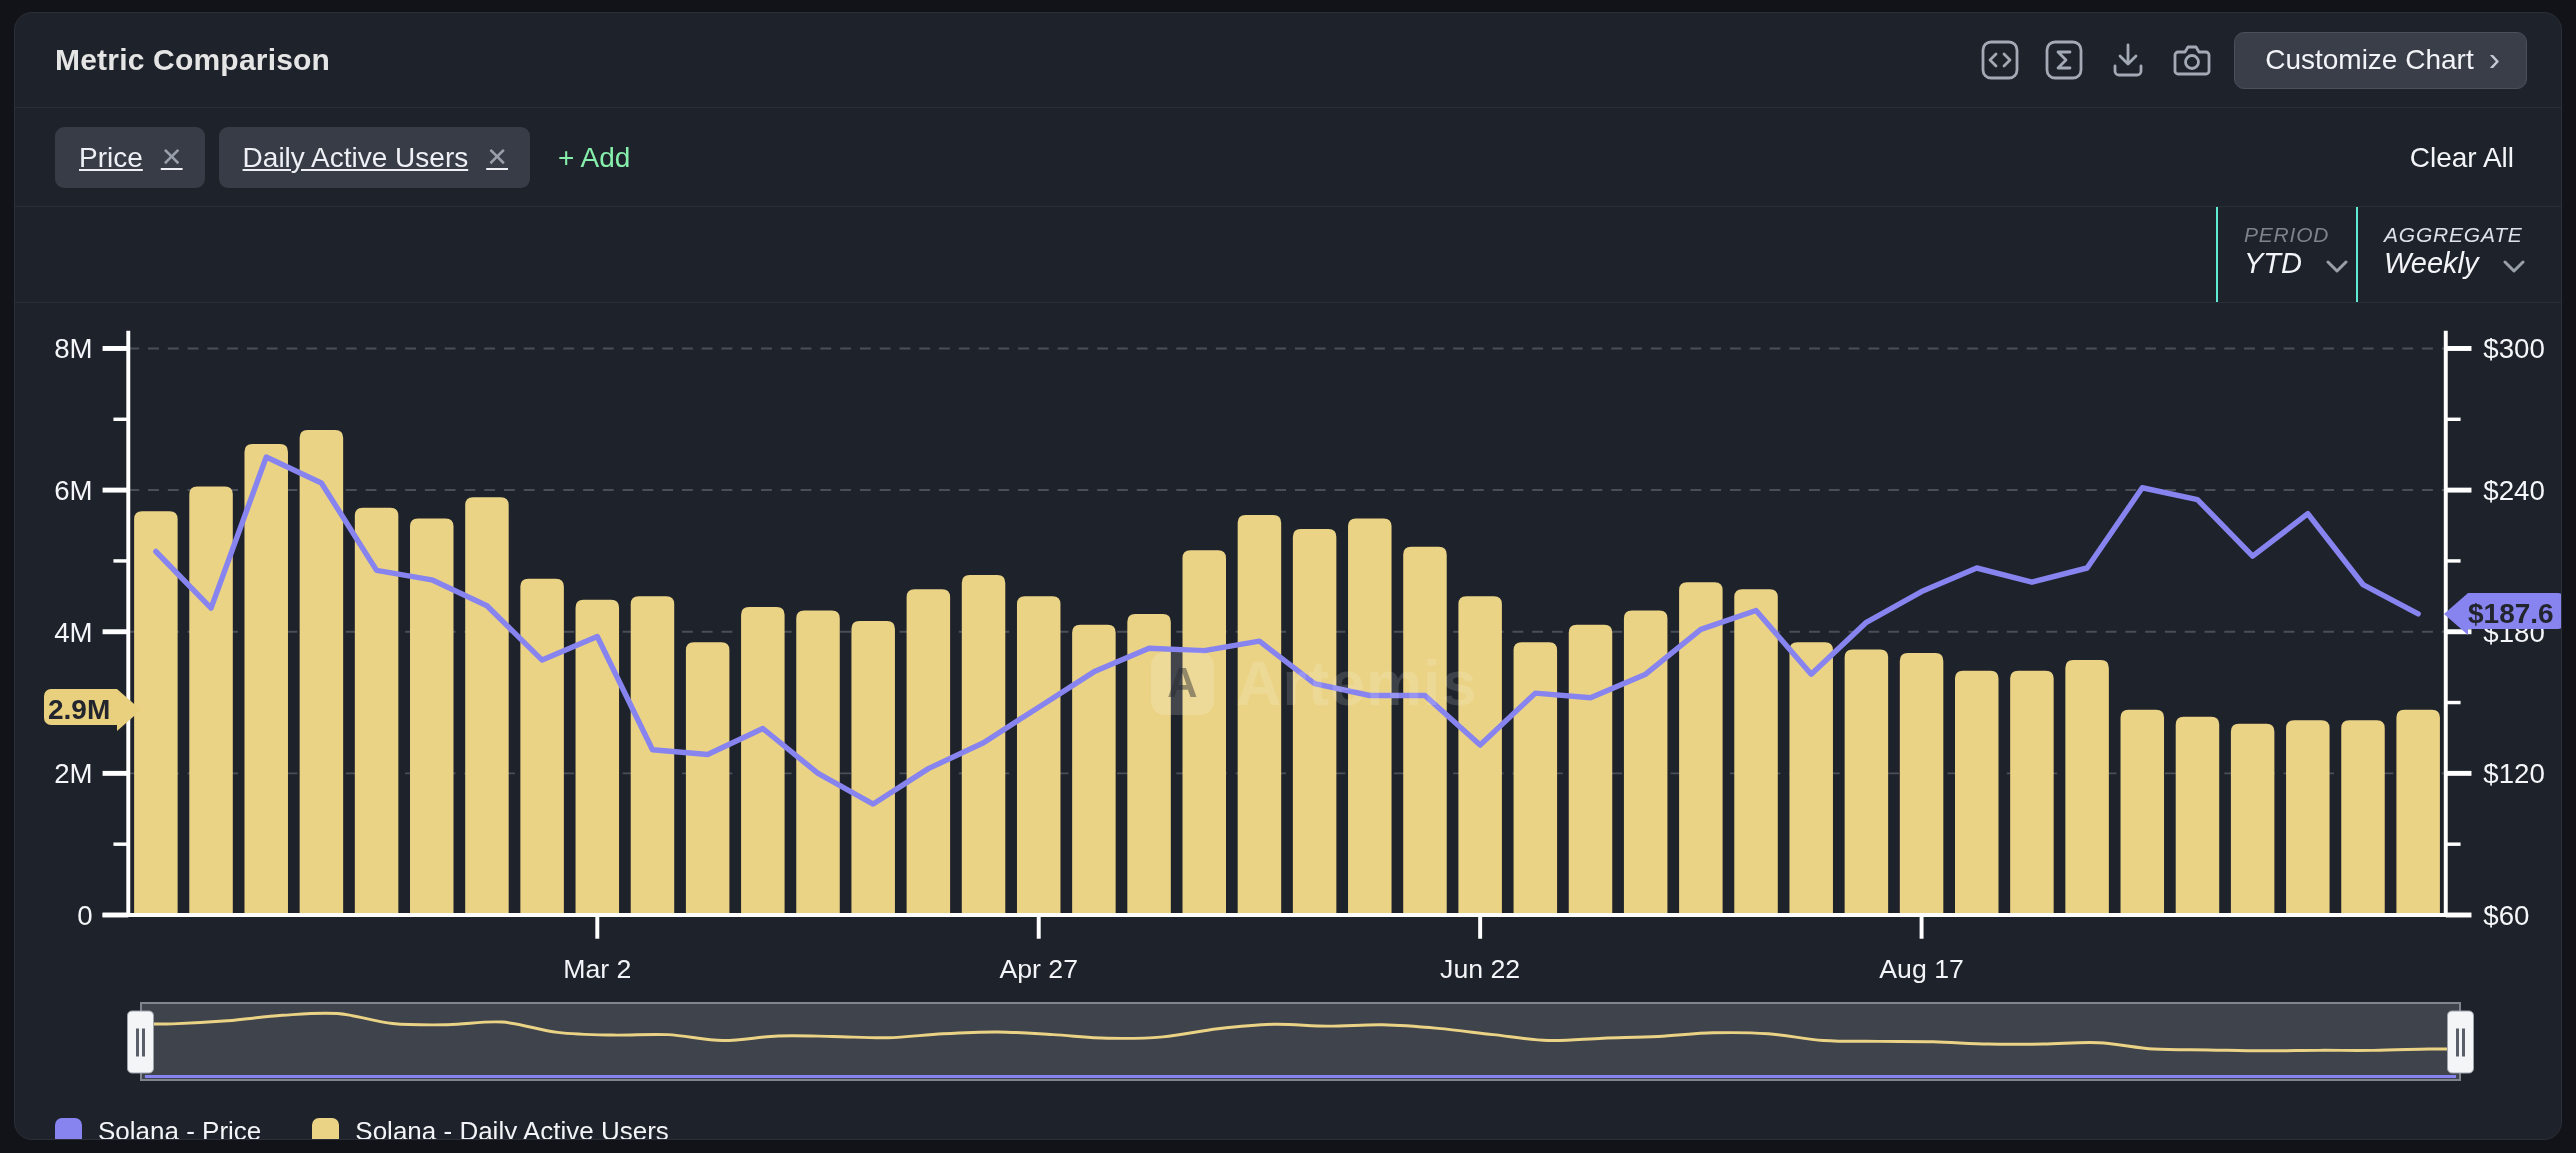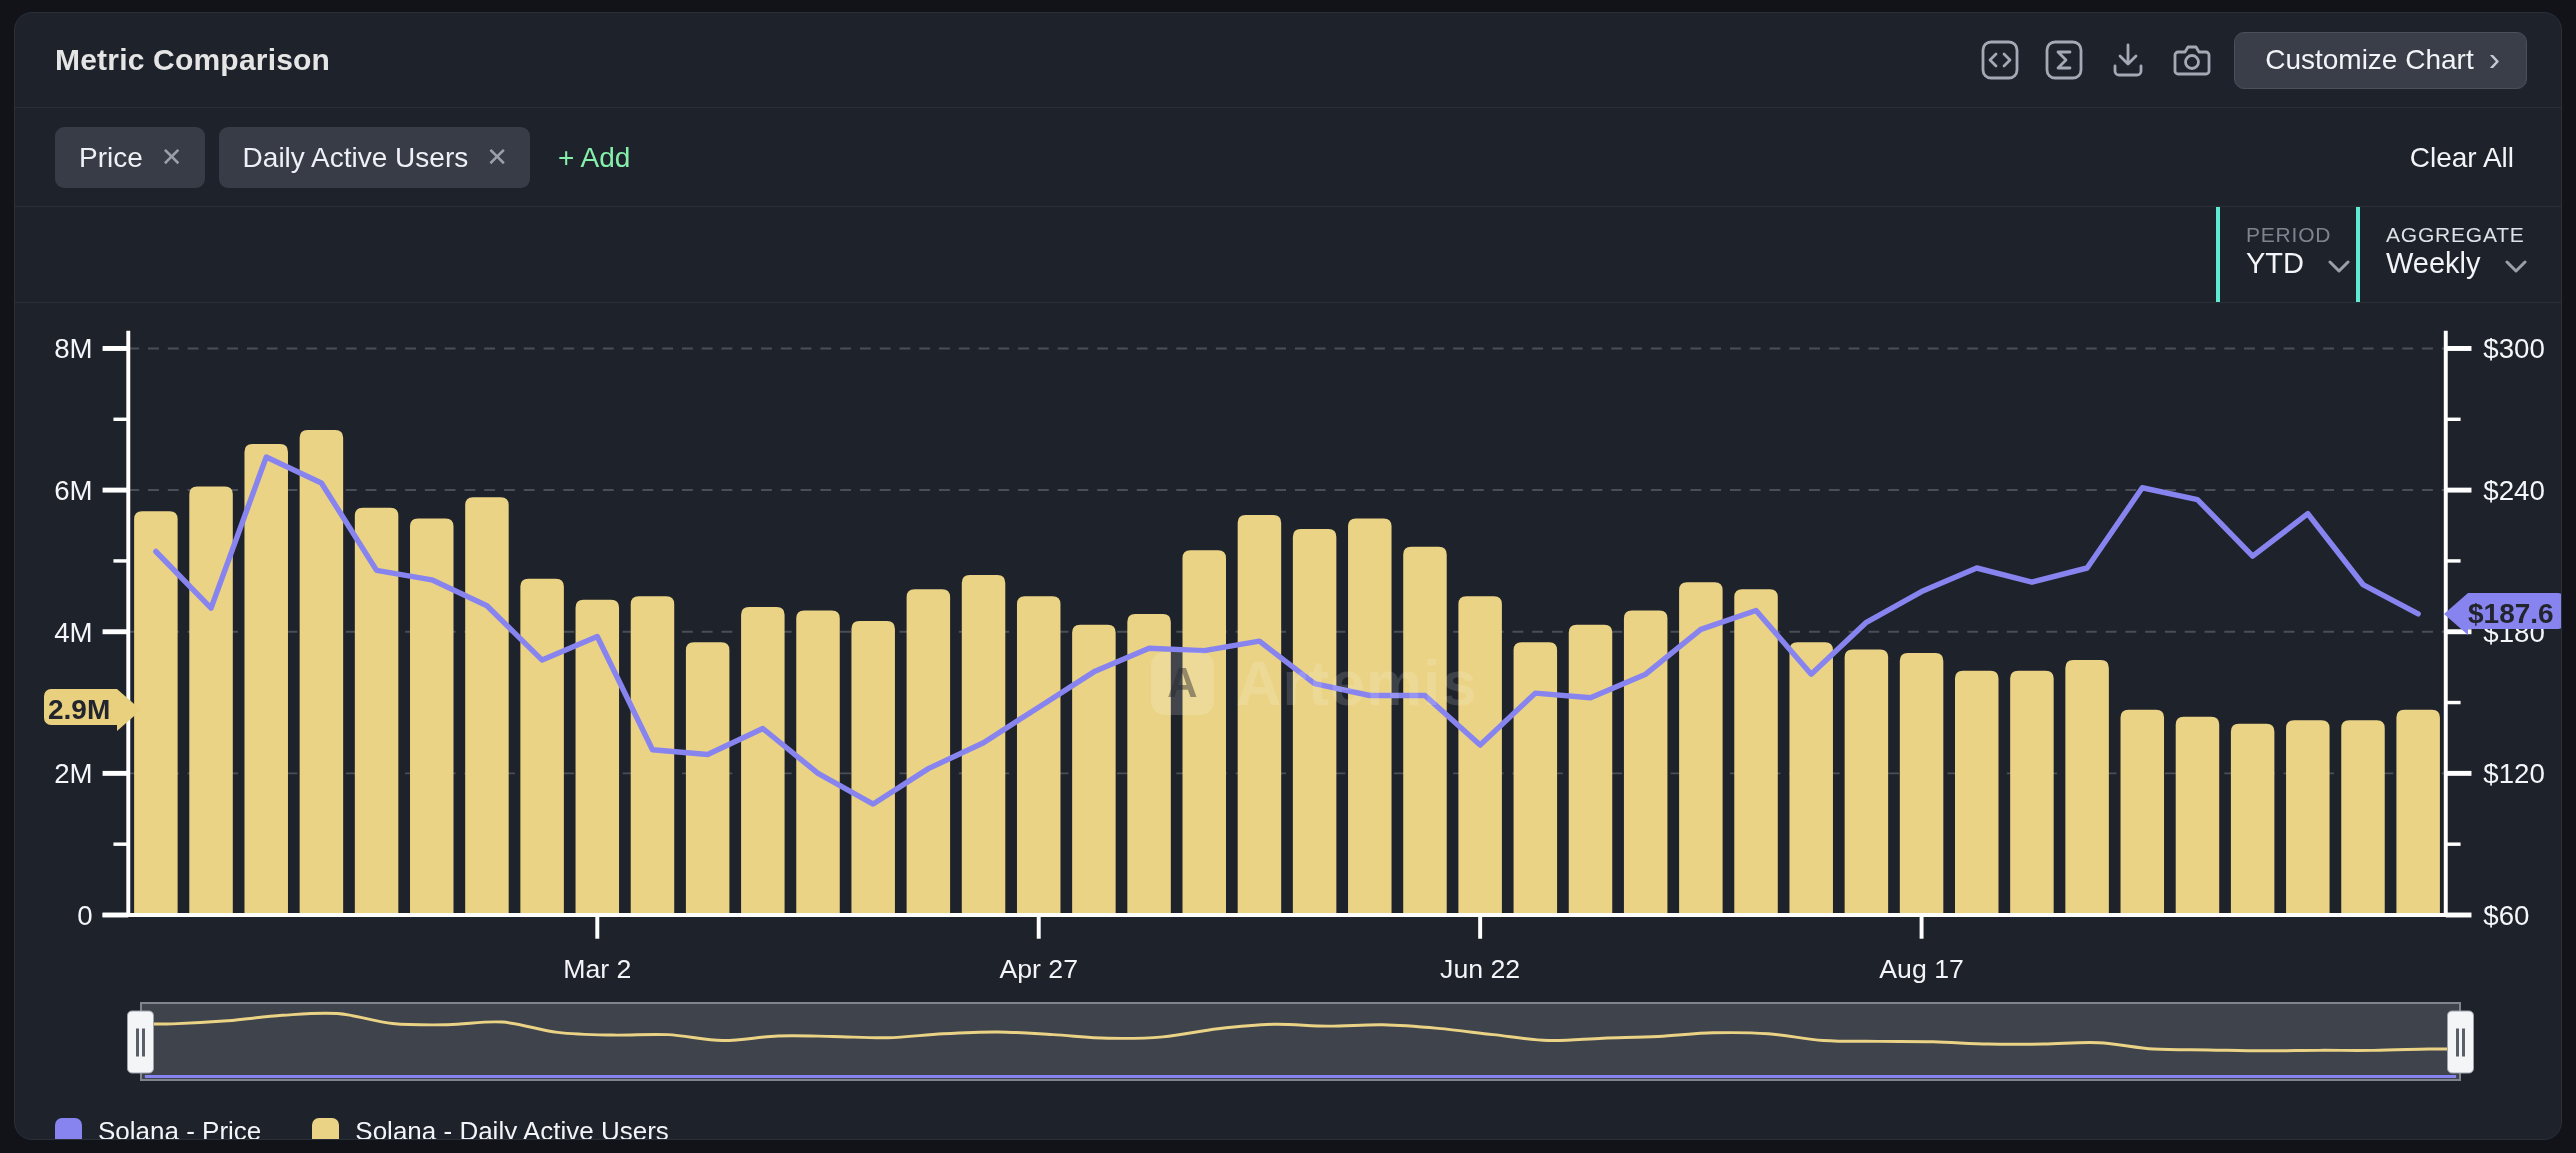--- a/index.html
+++ b/index.html
@@ -23,32 +23,32 @@
                    background:#3a3e49; border:1px solid #4a4f5b; border-radius:10px;
                    color:#f2f4f8; font-size:28px; font-family:inherit; cursor:pointer; }
   .customize-btn .chev { color:#c6cad3; font-size:34px; line-height:1; margin-top:-4px; }
 
   
   .chips-row { position:absolute; left:0; top:96px; width:100%; height:98px;
                display:flex; align-items:center; padding:0 47px 0 40px;
                border-bottom:1px solid #2a2e37; }
   .chip { display:flex; align-items:center; gap:18px; height:61px; padding:0 22px 0 24px;
           background:#383c47; border-radius:9px; font-size:28px; color:#eef0f5;
-          margin-right:14px; cursor:pointer; }
+          margin-right:14px; cursor:pointer;text-decoration:underline; }
   .chip .x { color:#9aa0ab; font-size:26px; cursor:pointer; }
   .add-btn { background:none; border:none; color:#86efac; font-size:28px; font-family:inherit;
              margin-left:14px; cursor:pointer; }
   .clear-btn { background:none; border:none; color:#f2f4f8; font-size:28px; font-family:inherit;
                margin-left:auto; cursor:pointer; }
 
   
   .controls-row { position:absolute; left:0; top:194px; width:100%; height:96px;
                   display:flex; justify-content:flex-end;
                   border-bottom:1px solid #2a2e37; }
-  .control { border-left:4px solid #5eead4; padding:16px 0 0 26px; cursor:pointer; }
+  .control { border-left:2px solid #5eead4; padding:16px 0 0 26px; cursor:pointer;font-style:italic; }
   .control.period { width:140px; }
   .control.aggregate { width:205px; }
   .ctl-label { font-size:21px; letter-spacing:0.8px; color:#7e838e; }
   .ctl-label.bright { color:#dde1e8; }
   .ctl-value { display:flex; align-items:center; gap:24px;
                font-size:29px; color:#f2f4f8; }
   .ctl-value svg { margin-top:4px; }
 
   
   .chart-area { position:absolute; left:0; top:290px; width:2548px; height:699px; }

